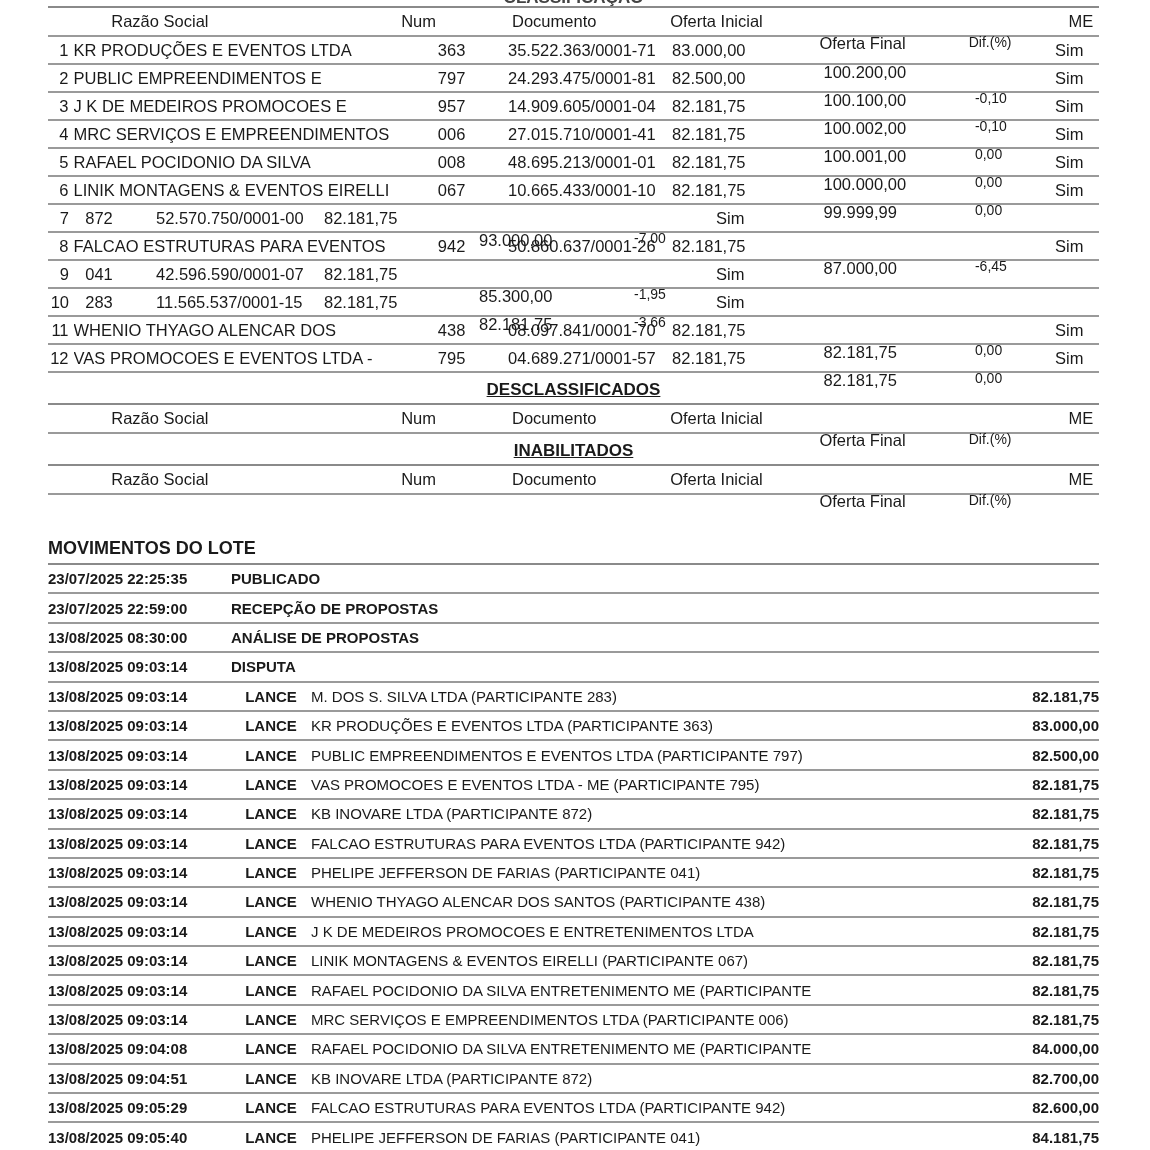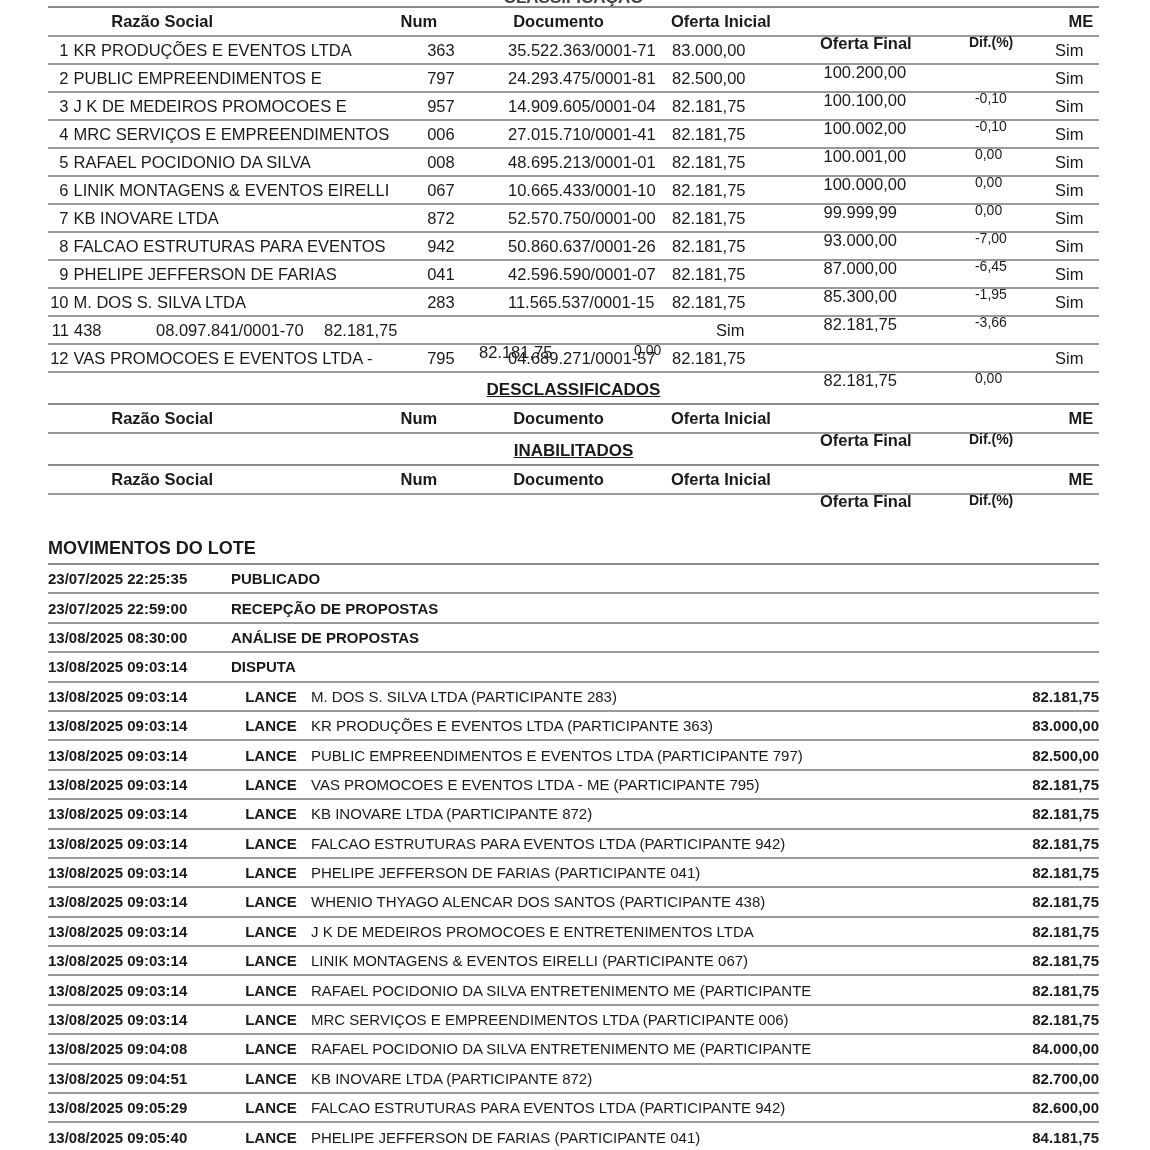--- a/index.html
+++ b/index.html
@@ -4,24 +4,24 @@
 <style>
   html, body { margin: 0; padding: 0; background: #ffffff; }
   body { width: 1150px; height: 1150px; overflow: hidden; position: relative;
          font-family: "Liberation Sans", sans-serif; color: #1a1a1a; }
   .page { position: absolute; left: 48px; top: 0; width: 1051px; }
   .cut-title { height: 6px; border-bottom: 2px solid #8a8a8a; position: relative; }
   .cut-title span { position: absolute; left: 0; right: 0; top: -12px; text-align: center;
                     font-weight: bold; font-size: 17px; color: #444; }
   .row { display: flex; align-items: center; height: 26px; border-bottom: 2px solid #9a9a9a;
          font-size: 16.5px; white-space: nowrap; }
-  .row.head { height: 27px; font-weight: bold; gap: 44px; }
+  .row.head { height: 27px; font-weight: normal; gap: 44px; }
   .c-idx { width: 26px; text-align: right; padding-right: 5px; box-sizing: border-box; }
   .c-name { width: 362px; overflow: hidden; }
-  .c-num { width: 50px; text-align: left; padding-right: 0; }
+  .c-num { width: 50px; text-align: center; padding-right: 0; }
   .c-doc { width: 176px; padding-left: 8px; box-sizing: border-box; margin-left: 24px; }
   .c-ini { width: 155px; }
   .c-fin { width: 155px; margin-top: 44px; }
   .c-dif { width: 82px; font-size: 14px; margin-top: 40px; }
   .c-me { width: 45px; }
   .head .c-dif { font-size: 14px; }
   .section-title { text-align: center; font-weight: bold; font-size: 17px; height: 30px;
                    line-height: 34px; border-bottom: 2px solid #8a8a8a; text-decoration: underline; }
   .spacer { height: 32px; }
   .mov-title { font-weight: bold; font-size: 18px; height: 36px;
@@ -110,60 +110,58 @@
         <span class="c-name">LINIK MONTAGENS &amp; EVENTOS EIRELLI</span>
         <span class="c-num">067</span>
         <span class="c-doc">10.665.433/0001-10</span>
         <span class="c-ini">82.181,75</span>
         <span class="c-fin">99.999,99</span>
         <span class="c-dif">0,00</span>
         <span class="c-me">Sim</span>
       </div>
       <div class="row">
         <span class="c-idx">7</span>
-        <span class="c-name">KB INOVARE LTDA</span>
         <span class="c-num">872</span>
         <span class="c-doc">52.570.750/0001-00</span>
         <span class="c-ini">82.181,75</span>
         <span class="c-fin">93.000,00</span>
         <span class="c-dif">-7,00</span>
         <span class="c-me">Sim</span>
       </div>
       <div class="row">
         <span class="c-idx">8</span>
         <span class="c-name">FALCAO ESTRUTURAS PARA EVENTOS</span>
         <span class="c-num">942</span>
         <span class="c-doc">50.860.637/0001-26</span>
         <span class="c-ini">82.181,75</span>
         <span class="c-fin">87.000,00</span>
         <span class="c-dif">-6,45</span>
         <span class="c-me">Sim</span>
       </div>
       <div class="row">
         <span class="c-idx">9</span>
-        <span class="c-name">PHELIPE JEFFERSON DE FARIAS</span>
         <span class="c-num">041</span>
         <span class="c-doc">42.596.590/0001-07</span>
         <span class="c-ini">82.181,75</span>
         <span class="c-fin">85.300,00</span>
         <span class="c-dif">-1,95</span>
         <span class="c-me">Sim</span>
       </div>
       <div class="row">
         <span class="c-idx">10</span>
-        <span class="c-name">M. DOS S. SILVA LTDA</span>
         <span class="c-num">283</span>
         <span class="c-doc">11.565.537/0001-15</span>
         <span class="c-ini">82.181,75</span>
         <span class="c-fin">82.181,75</span>
         <span class="c-dif">-3,66</span>
         <span class="c-me">Sim</span>
       </div>
       <div class="row">
         <span class="c-idx">11</span>
+        <span class="c-name">WHENIO THYAGO ALENCAR DOS</span>
         <span class="c-num">438</span>
         <span class="c-doc">08.097.841/0001-70</span>
         <span class="c-ini">82.181,75</span>
         <span class="c-fin">82.181,75</span>
         <span class="c-dif">0,00</span>
         <span class="c-me">Sim</span>
       </div>
       <div class="row">
         <span class="c-idx">12</span>
         <span class="c-name">VAS PROMOCOES E EVENTOS LTDA -</span>

